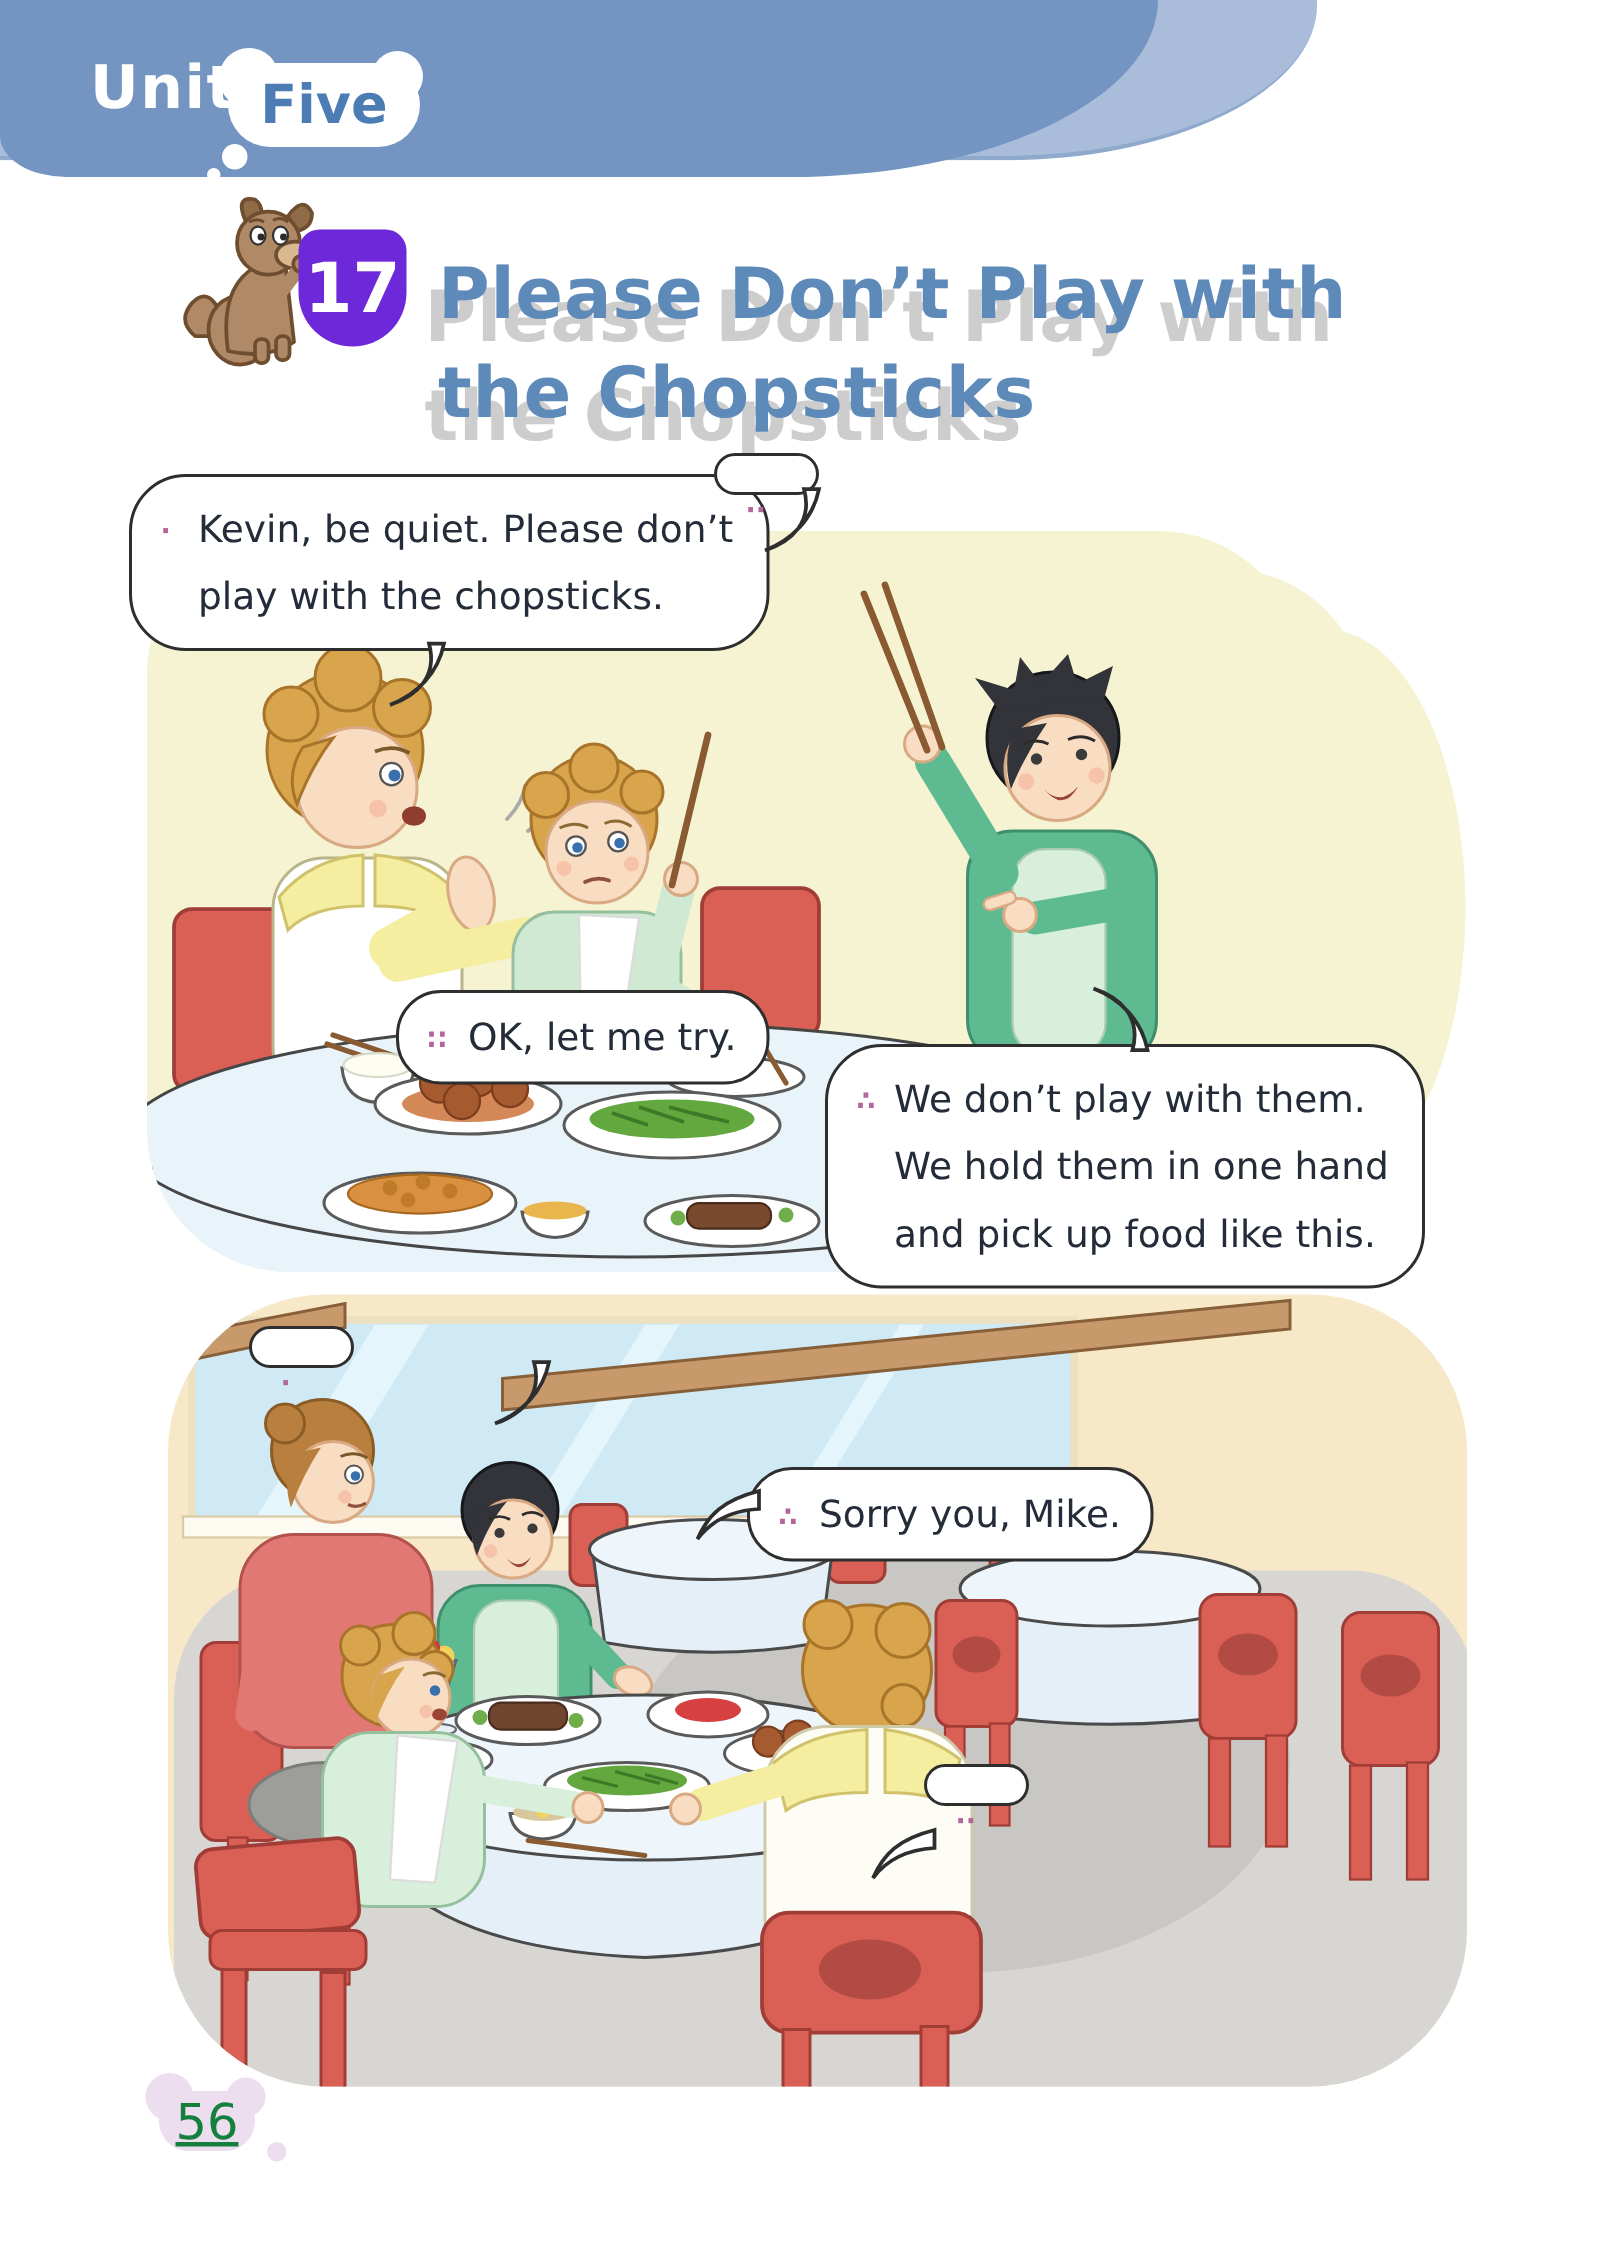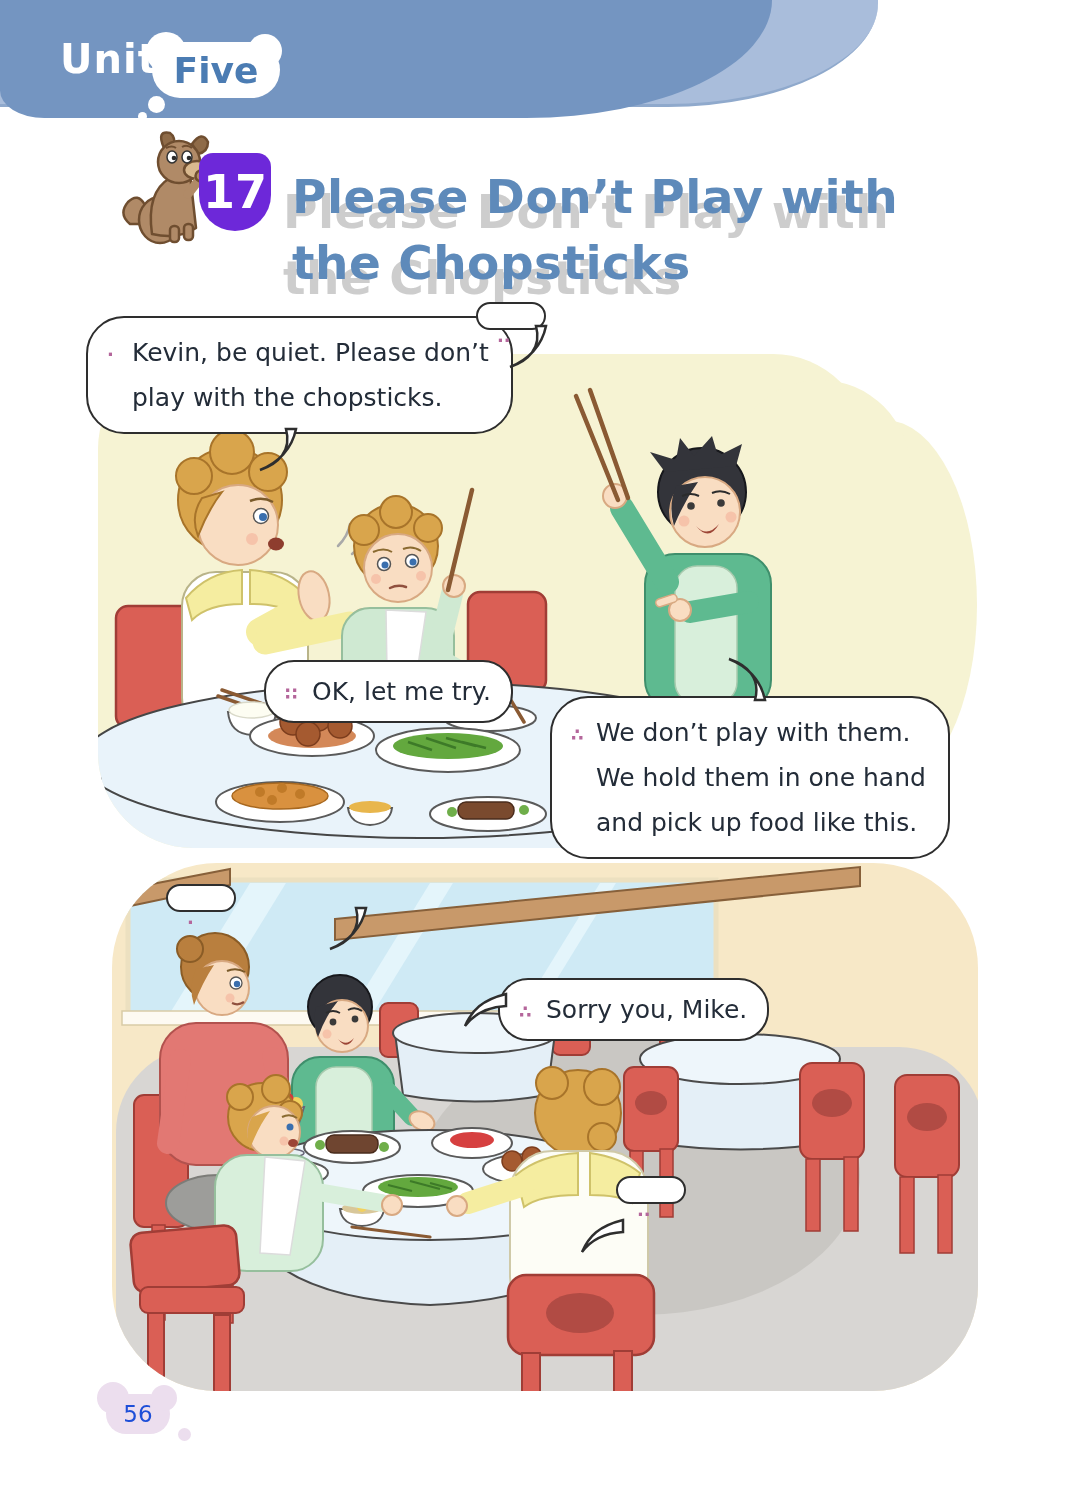--- a/index.html
+++ b/index.html
@@ -41,21 +41,21 @@
   .pill .marker{top:9px;}
   .vtail,.htail{position:absolute;width:46px;height:45px;}
   .flip{transform:scaleX(-1);}
   .up{transform:rotate(180deg);}
 
   
   .pgcloud{position:absolute;left:106px;top:1394px;width:64px;height:40px;background:#ecdeee;border-radius:20px;
            display:flex;align-items:center;justify-content:center;}
   .pgcloud::before{content:"";position:absolute;left:-9px;top:-12px;width:32px;height:32px;background:#ecdeee;border-radius:50%;}
   .pgcloud::after{content:"";position:absolute;right:-7px;top:-9px;width:26px;height:26px;background:#ecdeee;border-radius:50%;}
-  .pgcloud span{position:relative;z-index:2;color:#1d4ed8;font-size:23px;}
+  .pgcloud span{position:relative;z-index:2;color:#15803d;font-size:33px;text-decoration:underline;}
   .pgpuff{position:absolute;left:178px;top:1428px;width:13px;height:13px;background:#ecdeee;border-radius:50%;}
 </style>
 </head>
 <body>
 
 <div class="page">
 
   <div class="band">
     <svg width="235" height="76" viewBox="0 0 235 76">
       <g fill="#bccadf">

